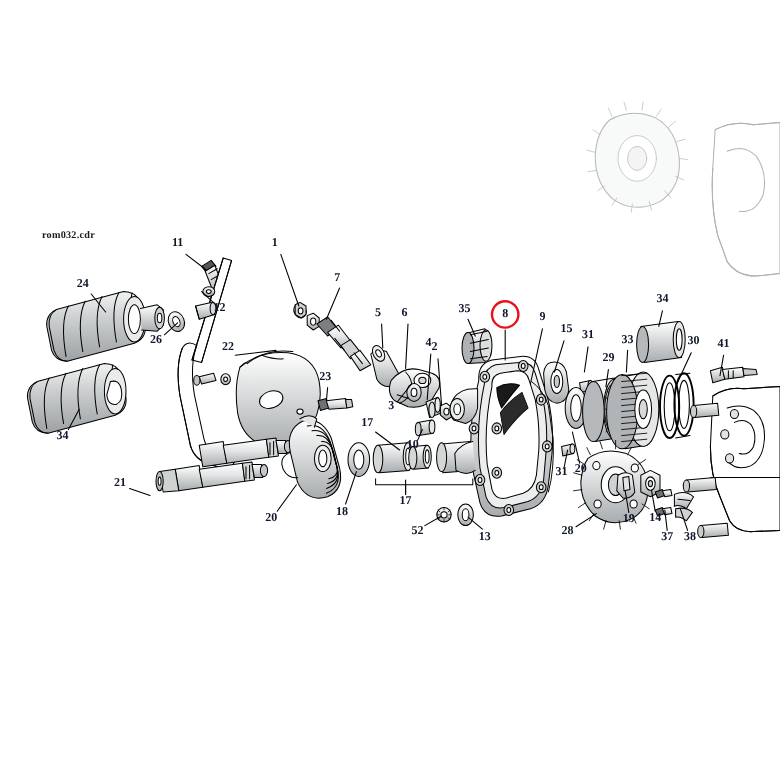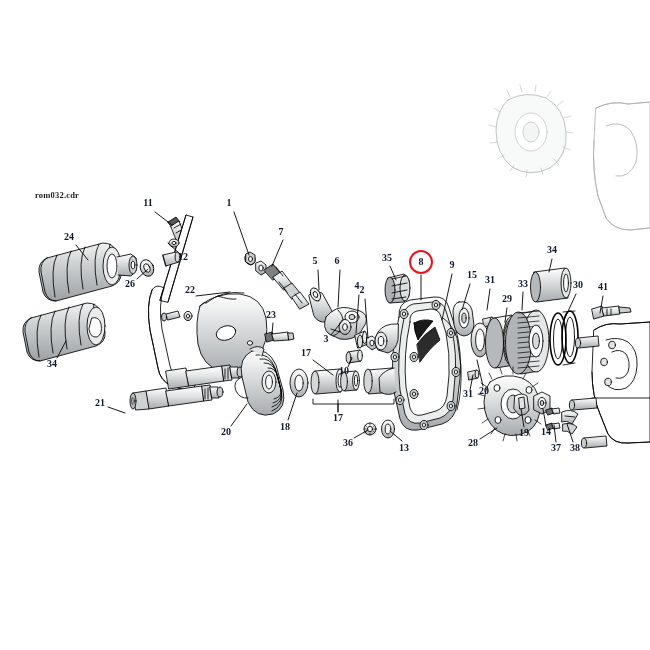--- a/index.html
+++ b/index.html
@@ -584,20 +584,20 @@
       <div class="lbl" style="left: 603px; top: 287px; transform: translate(-50%, -50%);">41</div>
       <div class="lbl" style="left: 473px; top: 443px; transform: translate(-50%, -50%);">28</div>
       <div class="lbl" style="left: 507px; top: 299px; transform: translate(-50%, -50%);">29</div>
       <div class="lbl" style="left: 578px; top: 285px; transform: translate(-50%, -50%);">30</div>
       <div class="lbl" style="left: 490px; top: 280px; transform: translate(-50%, -50%);">31</div>
       <div class="lbl" style="left: 468px; top: 394px; transform: translate(-50%, -50%);">31</div>
       <div class="lbl" style="left: 484px; top: 391px; transform: translate(-50%, -50%);">20</div>
       <div class="lbl" style="left: 523px; top: 284px; transform: translate(-50%, -50%);">33</div>
       <div class="lbl" style="left: 552px; top: 250px; transform: translate(-50%, -50%);">34</div>
       <div class="lbl" style="left: 387px; top: 258px; transform: translate(-50%, -50%);">35</div>
-      <div class="lbl" style="left: 348px; top: 443px; transform: translate(-50%, -50%);">36</div>
+      <div class="lbl" style="left: 348px; top: 443px; transform: translate(-50%, -50%);">52</div>
       <div class="lbl" style="left: 556px; top: 448px; transform: translate(-50%, -50%);">37</div>
       <div class="lbl" style="left: 575px; top: 448px; transform: translate(-50%, -50%);">38</div>
     </div>
 
   <div class="hl" id="highlight-ring" style="left: 409px; top: 250px; width: 24px; height: 24px; border-color: rgb(232, 19, 26);"></div>
 
 </div>
 
 </body></html>

